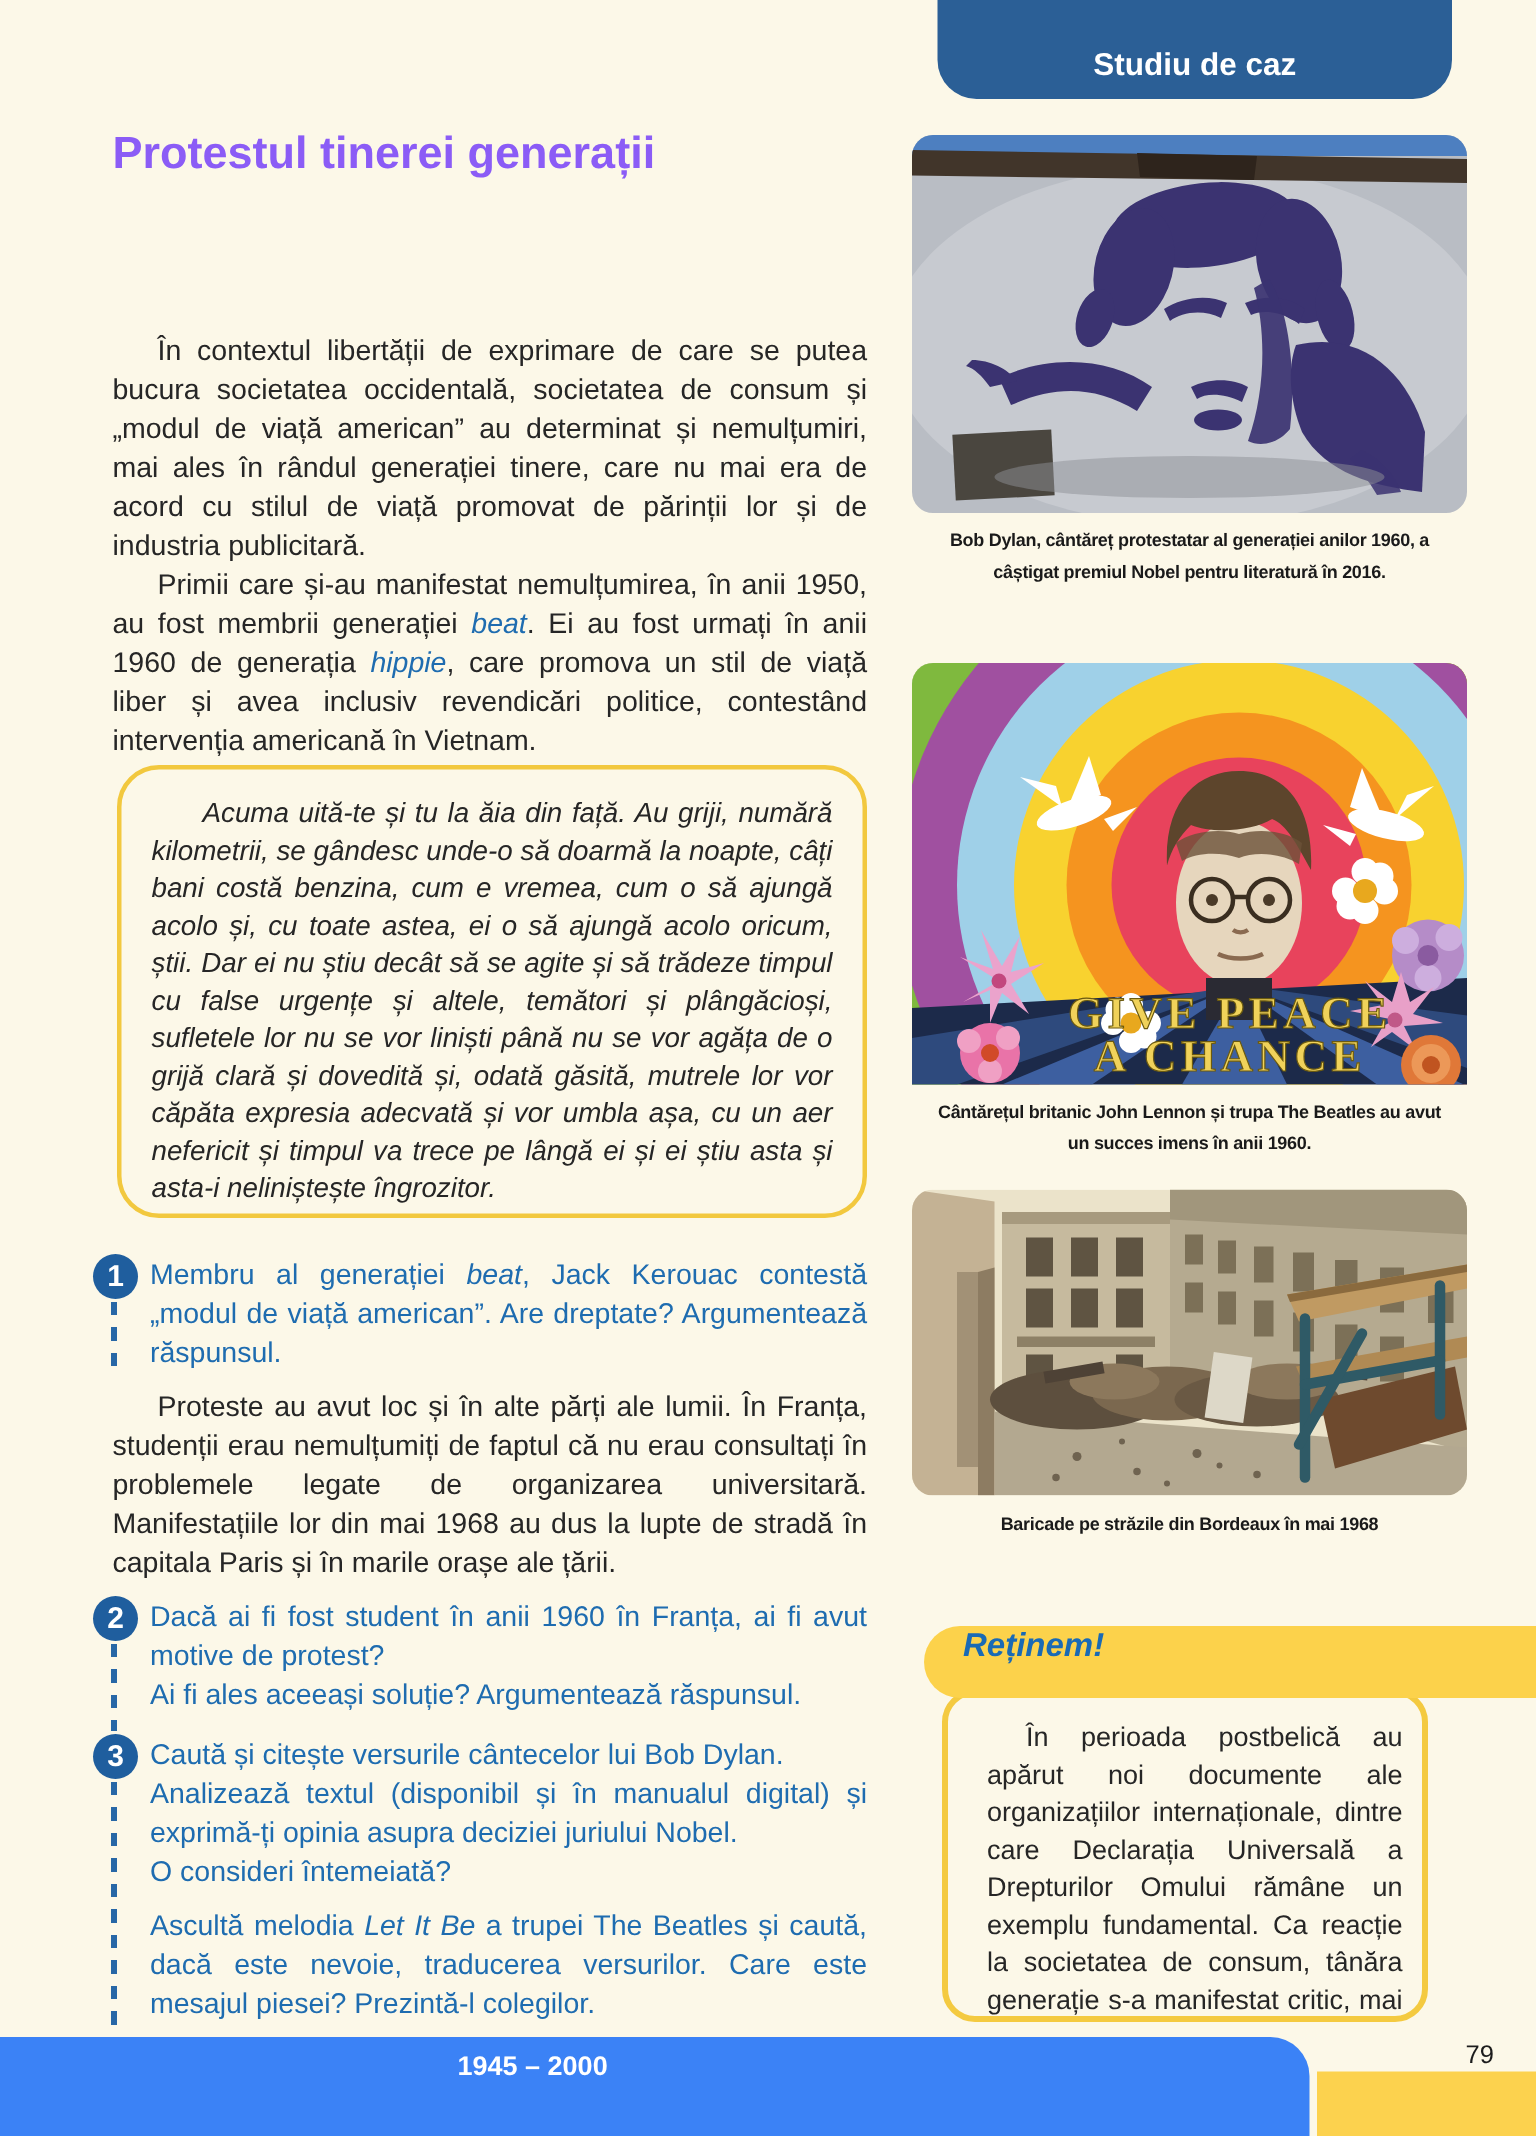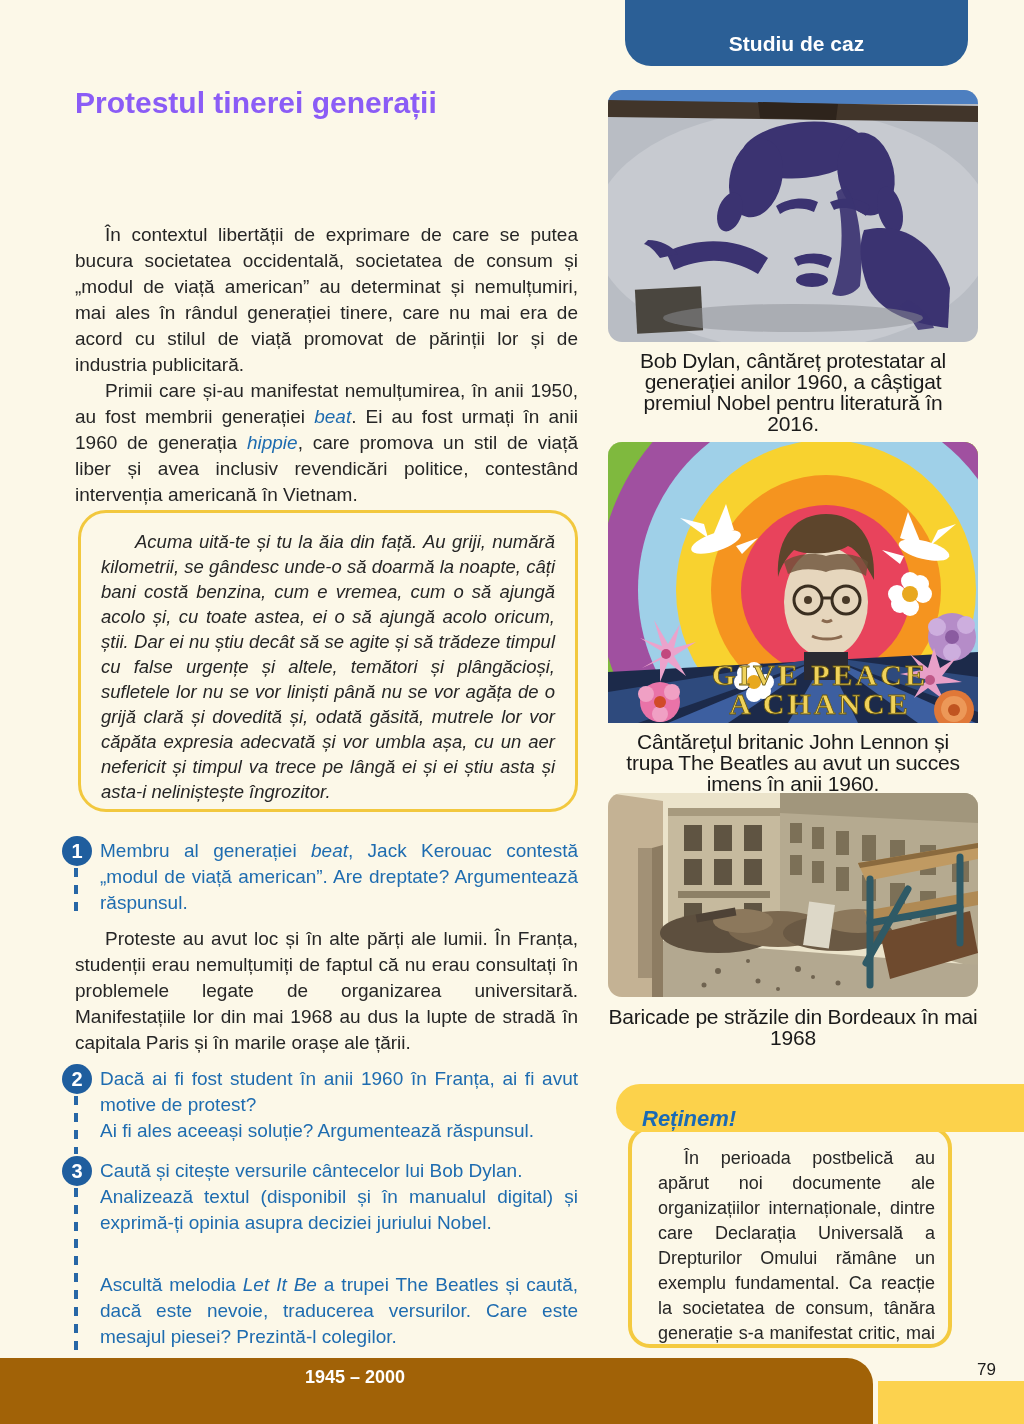--- a/index.html
+++ b/index.html
@@ -32,34 +32,34 @@
            color:#fff;font-weight:bold;font-size:20px;display:flex;align-items:center;justify-content:center;}
   .qtext{position:absolute;left:100px;width:478px;font-size:19px;line-height:26px;
          text-align:justify;color:#1e6cb0;}
   .qtext p{margin:0;}
   .midpara{position:absolute;left:75px;width:503px;}
   .dash{position:absolute;left:74px;width:4px;
         background:repeating-linear-gradient(180deg,#2767a6 0 9px,transparent 9px 17px);}
 
   
   .fig{position:absolute;border-radius:14px;overflow:hidden;line-height:0;}
-  .caption{position:absolute;text-align:center;font-weight:normal;font-size:21px;line-height:21px;
+  .caption{position:absolute;text-align:center;font-weight:bold;font-size:12px;line-height:21px;
            color:#1a1a1a;letter-spacing:-0.2px;}
 
   
   .ret-header{position:absolute;left:616px;top:1084px;width:408px;height:48px;background:#fcd24b;
-              border-radius:24px 0 0 24px;z-index:2;display:flex;align-items:flex-end;}
+              border-radius:24px 0 0 24px;z-index:2;display:flex;align-items:flex-start;}
   .ret-title{color:#1a6ab5;font-weight:bold;font-style:italic;font-size:22px;padding-left:26px;}
   .ret-body{position:absolute;left:628px;top:1126px;width:324px;height:222px;background:#fcf8e8;
             border:4px solid #f4ca40;border-radius:22px;box-sizing:border-box;z-index:1;
             padding:16px 13px 8px 26px;overflow:hidden;}
   .ret-body p{margin:0;font-size:18px;line-height:25px;text-align:justify;color:#262626;text-indent:26px;}
 
   
-  .footer-bar{position:absolute;left:0;top:1358px;width:873px;height:66px;background:#a16207;
+  .footer-bar{position:absolute;left:0;top:1358px;width:873px;height:66px;background:#3b82f6;
               border-radius:0 26px 0 0;}
   .footer-period{position:absolute;left:305px;top:9px;color:#fff;font-weight:bold;font-size:18px;}
   .footer-yellow{position:absolute;left:878px;top:1381px;width:146px;height:43px;background:#fcd24e;}
   .page-num{position:absolute;left:952px;top:1360px;width:44px;text-align:right;
             font-size:17px;color:#1c1c1c;}
 </style>
 </head>
 <body>
 
 <div class="page">
@@ -93,20 +93,21 @@
   <div class="qtext" style="top:1066px;">
     <p>Dacă ai fi fost student în anii 1960 în Franța, ai fi avut motive de protest?</p>
     <p>Ai fi ales aceeași soluție? Argumentează răspunsul.</p>
   </div>
 
   <div class="qcircle" style="top:1156px;">3</div>
   <div class="dash" style="top:1188px;height:165px;"></div>
   <div class="qtext" style="top:1158px;">
     <p>Caută și citește versurile cântecelor lui Bob Dylan.</p>
     <p>Analizează textul (disponibil și în manualul digital) și exprimă-ți opinia asupra deciziei juriului Nobel.</p>
+    <p>O consideri întemeiată?</p>
   </div>
 
   <div class="qtext" style="top:1272px;">
     <p><span>Ascultă melodia </span><i>Let It Be</i><span> a trupei The Beatles și caută, dacă este nevoie, traducerea versurilor. Care este mesajul piesei? Prezintă-l colegilor.</span></p>
   </div>
 
   <div class="fig" style="left:608px;top:90px;width:370px;height:252px;">
     <svg width="370" height="252" viewBox="0 0 370 252" xmlns="http://www.w3.org/2000/svg">
       <rect width="370" height="252" fill="#b9bdc4"></rect>
       <ellipse cx="185" cy="140" rx="200" ry="120" fill="#c7cad0"></ellipse>

